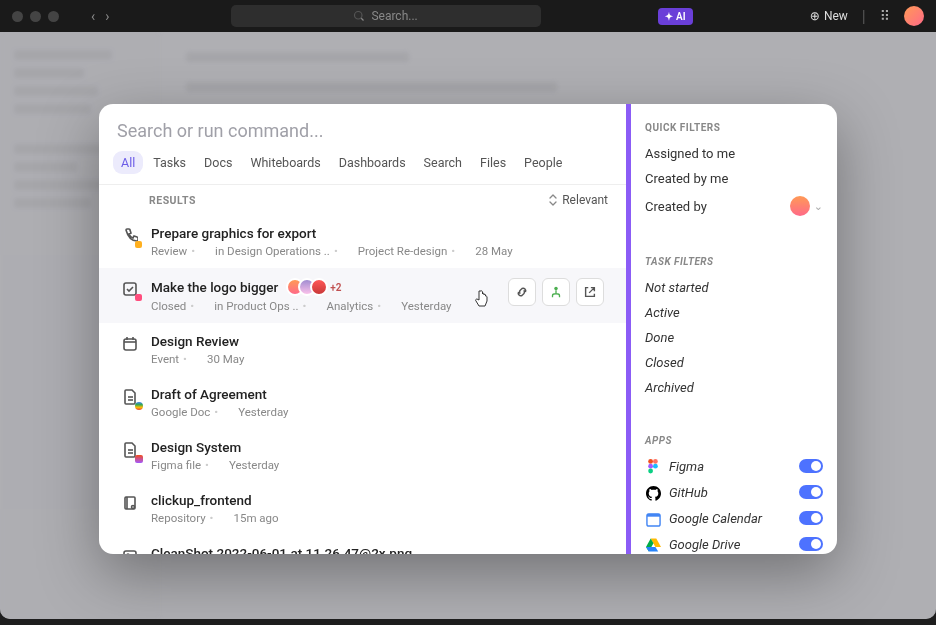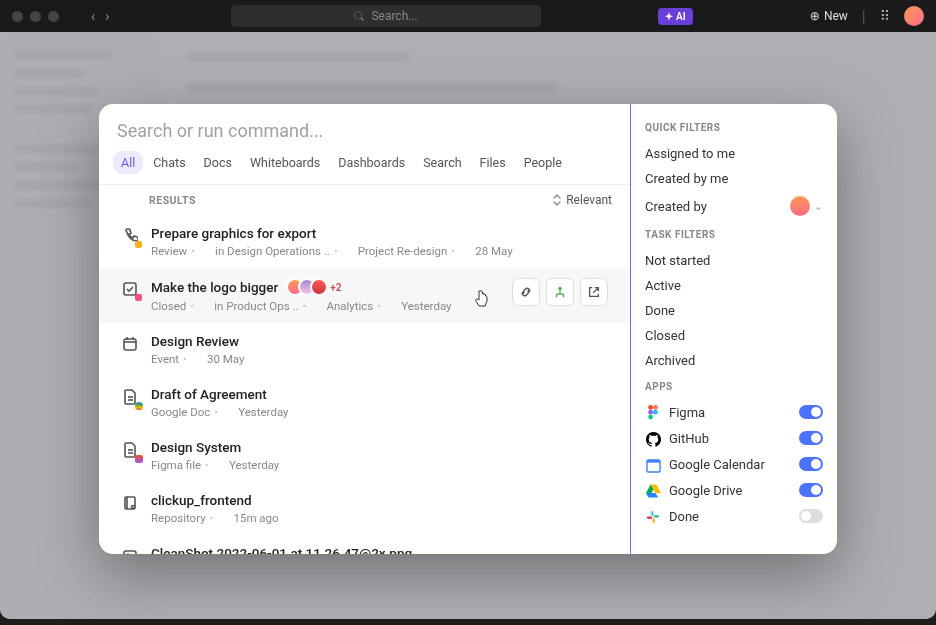--- a/index.html
+++ b/index.html
@@ -21,21 +21,21 @@
 
 .workspace-bg { position: absolute; top: 32px; left: 0; right: 0; bottom: 6px; background: #f7f7f9; border-radius: 0 0 10px 10px; overflow: hidden; }
 .bg-sidebar { position: absolute; left: 0; top: 0; width: 160px; height: 100%; background: #f3f3f6; padding: 10px; }
 .bg-blur { filter: blur(2px); opacity: 0.3; }
 .bg-line { height: 10px; background: #ccc; border-radius: 3px; margin: 8px 4px; }
 .bg-content { position: absolute; left: 170px; top: 0; right: 0; height: 100%; padding: 12px; }
 .overlay-dim { position: absolute; inset: 0; background: rgba(40,40,50,0.35); }
 
 
 .modal { position: absolute; top: 104px; left: 50%; transform: translateX(-50%); width: 738px; height: 450px; background: #fff; border-radius: 14px; box-shadow: 0 20px 60px rgba(0,0,0,0.35); display: flex; overflow: hidden; }
-.modal-left { flex: 1; display: flex; flex-direction: column; border-right: 1px solid #8b5cf6; }
+.modal-left { flex: 1; display: flex; flex-direction: column; border-right: 5px solid #8b5cf6; }
 .modal-right { width: 206px; padding: 18px 14px; overflow-y: auto; }
 
 .search-input { font-size: 18px; color: #a0a0a8; padding: 16px 18px 10px; }
 .tabs { display: flex; gap: 2px; padding: 0 14px 10px; align-items: center; }
 .tab { font-size: 12.5px; color: #555; padding: 4px 8px; border-radius: 9px; cursor: pointer; }
 .tab.active { background: #ecebfc; color: #6b5ce7; }
 
 .results-bar { display: flex; justify-content: space-between; align-items: center; padding: 8px 18px; border-top: 1px solid #eee; }
 .results-label { font-size: 10.5px; color: #888; letter-spacing: 0.5px; font-weight: 700; padding-left: 32px; }
 .sort-ctrl { font-size: 12px; color: #555; display: flex; align-items: center; gap: 4px; }
@@ -61,21 +61,21 @@
 .av.a1 { background: linear-gradient(#ff9a56,#ff6a88); }
 .av.a2 { background: linear-gradient(#a18cd1,#fbc2eb); }
 .av.a3 { background: linear-gradient(#ff5858,#c93838); }
 .av-more { font-size: 10px; color: #c05050; margin-left: 2px; font-weight: 600; }
 .result-actions { display: flex; gap: 6px; }
 .action-btn { width: 28px; height: 28px; border: 1px solid #ddd; border-radius: 6px; background: white; display: flex; align-items: center; justify-content: center; color: #666; }
 .cursor-hand { position: absolute; left: 474px; top: 290px; font-size: 14px; color: #333; pointer-events: none; }
 
 
 .section-title { font-size: 10px; color: #888; font-weight: 700; letter-spacing: 0.5px; margin-bottom: 8px; }
-.section + .section { margin-top: 8px; }
+.section + .section { margin-top: 35px; font-style: italic; }
 .filter-item { font-size: 13px; color: #333; padding: 5px 0; display: flex; align-items: center; justify-content: space-between; cursor: pointer; }
 .filter-item .avatar-sm { width: 20px; height: 20px; border-radius: 50%; background: linear-gradient(#ff9a56,#ff6a88); }
 .chev { color: #aaa; font-size: 11px; }
 .app-item { font-size: 13px; color: #333; padding: 5px 0; display: flex; align-items: flex-start; gap: 8px; }
 .app-icon { width: 16px; height: 16px; display: flex; align-items: center; justify-content: center; font-size: 13px; }
 .app-name { flex: 1; }
 .toggle { width: 24px; height: 14px; border-radius: 7px; background: #4d72ff; position: relative; }
 .toggle.off { background: #ddd; }
 .toggle::after { content: ""; position: absolute; width: 10px; height: 10px; background: white; border-radius: 50%; top: 2px; right: 2px; }
 .toggle.off::after { left: 2px; right: auto; }
@@ -134,21 +134,21 @@
     <div class="bg-line" style="width:50%;margin-top:20px"></div>
   </div>
   <div class="overlay-dim"></div>
 </div>
 
 <div class="modal">
   <div class="modal-left">
     <div class="search-input">Search or run command...</div>
     <div class="tabs" id="tabs-container">
         <div class="tab active">All</div>
-        <div class="tab">Chats</div>
+        <div class="tab">Tasks</div>
         <div class="tab">Docs</div>
         <div class="tab">Whiteboards</div>
         <div class="tab">Dashboards</div>
         <div class="tab">Search</div>
         <div class="tab">Files</div>
         <div class="tab">People</div>
       </div>
     <div class="results-bar">
       <span class="results-label">RESULTS</span>
       <span class="sort-ctrl">

